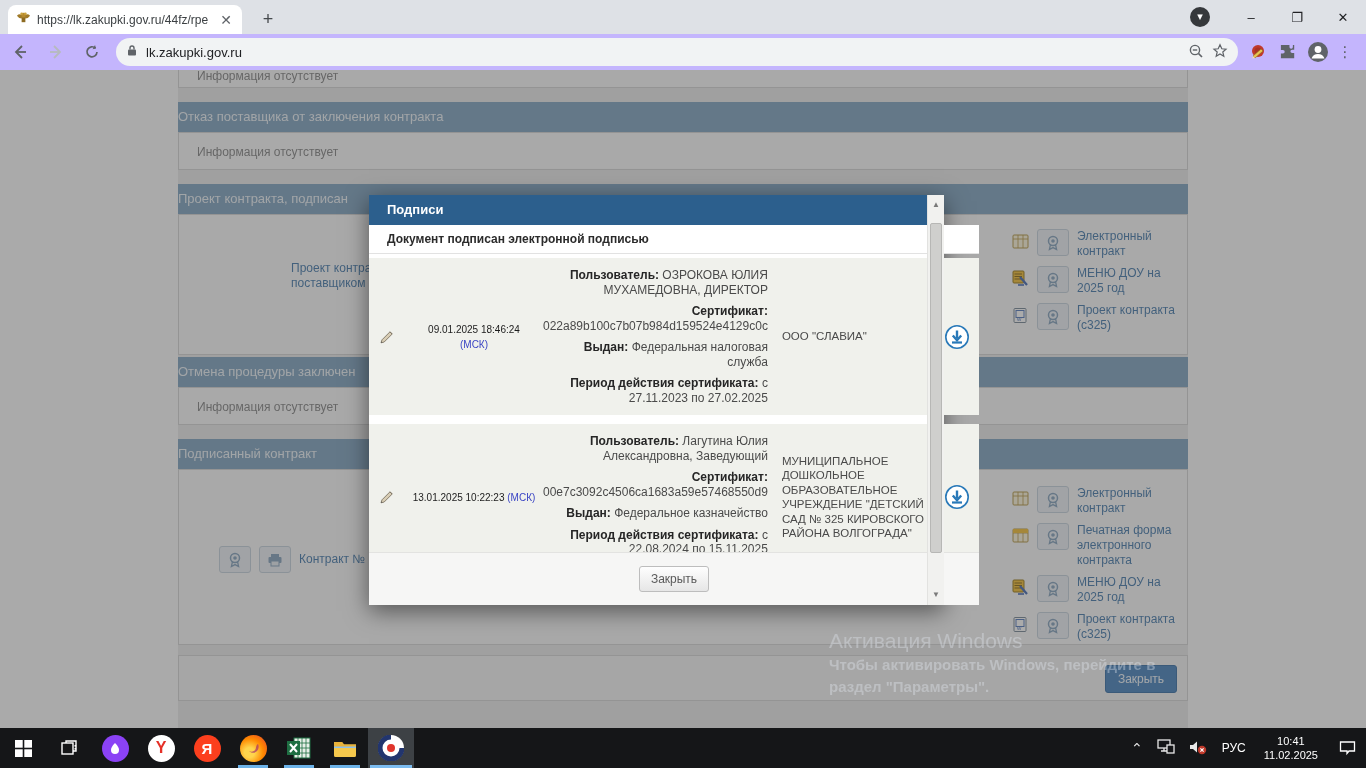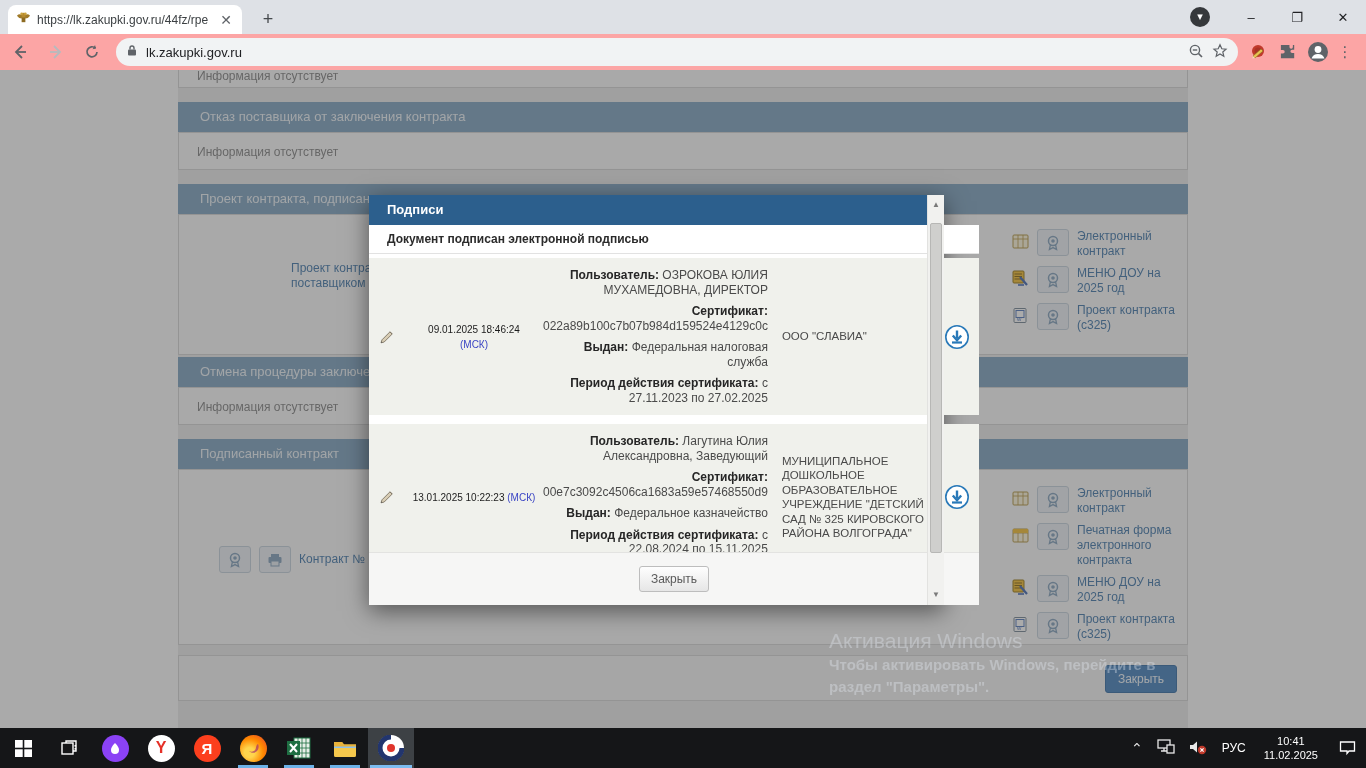--- a/index.html
+++ b/index.html
@@ -9,35 +9,35 @@
 
   
   .tabstrip { position:absolute; top:0; left:0; width:1366px; height:34px; background:#dee1e6; }
   .tab { position:absolute; left:8px; bottom:0; width:234px; height:29px; background:#fff; border-radius:8px 8px 0 0; display:flex; align-items:center; padding:0 8px; gap:6px; }
   .tab-title { font-size:12px; color:#3c4043; white-space:nowrap; overflow:hidden; flex:1; }
   .tab-close { font-size:14px; color:#5f6368; line-height:1; padding:2px; }
   .newtab { position:absolute; left:256px; top:8px; width:24px; height:24px; color:#45494d; font-size:18px; text-align:center; line-height:22px; }
   .win-controls { position:absolute; right:0; top:0; height:34px; display:flex; align-items:center; }
   .upd-circle { width:20px; height:20px; border-radius:50%; background:#35383b; color:#fff; font-size:11px; text-align:center; line-height:19px; margin-right:18px; }
   .wc-btn { width:46px; height:34px; display:flex; align-items:center; justify-content:center; color:#202124; font-size:13px; }
-  .toolbar { position:absolute; top:34px; left:0; width:1366px; height:36px; background:#fca5a5; display:flex; align-items:center; box-shadow:0 1px 0 #e0e0e0; }
+  .toolbar { position:absolute; top:34px; left:0; width:1366px; height:36px; background:#c4b5fd; display:flex; align-items:center; box-shadow:0 1px 0 #e0e0e0; }
   .nav-ic { width:32px; height:28px; display:flex; align-items:center; justify-content:center; margin-left:4px; font-size:16px; color:#5f6368; }
   .nav-ic.disabled { color:#b6babe; }
   .omnibox { height:28px; flex:0 0 1122px; margin-left:8px; background:#f1f3f4; border-radius:14px; display:flex; align-items:center; padding:0 10px; gap:8px; }
   .url-text { font-size:13px; color:#202124; flex:1; }
   .omni-ic { color:#5f6368; font-size:13px; }
   .tool-right { display:flex; align-items:center; gap:6px; margin-left:8px; }
   .ext-ic { width:24px; height:24px; display:flex; align-items:center; justify-content:center; }
   .kebab { color:#5f6368; font-size:15px; letter-spacing:0; width:18px; text-align:center; }
 
   
   .page { position:absolute; top:70px; left:0; width:1366px; height:658px; background:#fdfdfd; overflow:hidden; }
   .content { position:absolute; left:178px; top:0; width:1010px; height:658px; background:#ececec; }
   .box { position:absolute; left:0; width:1010px; background:#fcfcfc; border:1px solid #d8d8d8; }
-  .sec-header { position:absolute; left:0; width:1010px; height:30px; background:#86a7c3; color:#eef4f8; font-size:13px; line-height:30px; padding-left:22px; }
+  .sec-header { position:absolute; left:0; width:1010px; height:30px; background:#86a7c3; color:#eef4f8; font-size:13px; line-height:30px; }
   .info-text { font-size:12px; color:#8a8a8a; padding:12px 0 0 18px; }
   .pagelink { color:#4c7faf; font-size:12px; line-height:15px; }
   .right-rows { position:absolute; left:833px; top:14px; width:175px; }
   .rrow { display:flex; align-items:flex-start; gap:8px; margin-bottom:7px; }
   .rrow .lnk { width:106px; font-size:12px; line-height:15px; color:#4c7faf; overflow-wrap:anywhere; }
   .seal-btn { width:32px; height:27px; background:#eef2f6; border:1px solid #c9d4de; border-radius:3px; display:flex; align-items:center; justify-content:center; }
   .fico { width:17px; height:17px; margin-top:4px; flex:0 0 17px; }
   .bottombar { position:absolute; left:0; top:585px; width:1010px; height:46px; background:#f6f6f6; border:1px solid #d8d8d8; }
   .blue-btn { position:absolute; right:10px; top:9px; width:72px; height:28px; background:#4f87c0; border:1px solid #3f74aa; border-radius:3px; color:#f2f7fb; font-size:12px; text-align:center; line-height:26px; }
 

